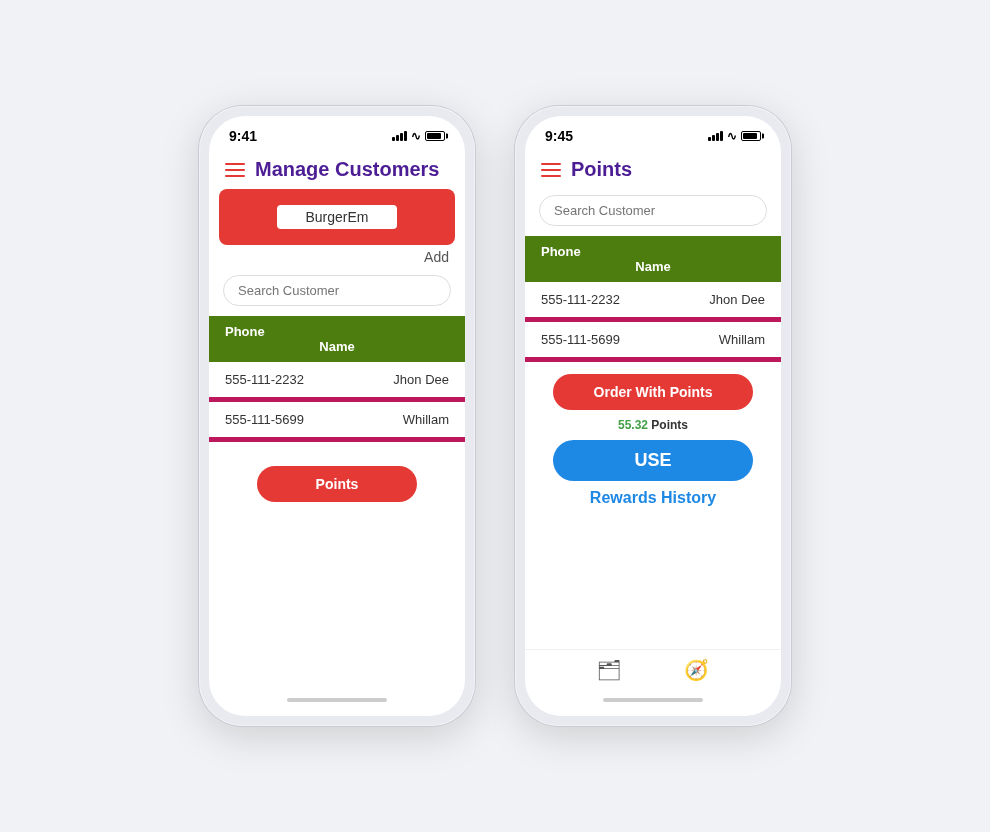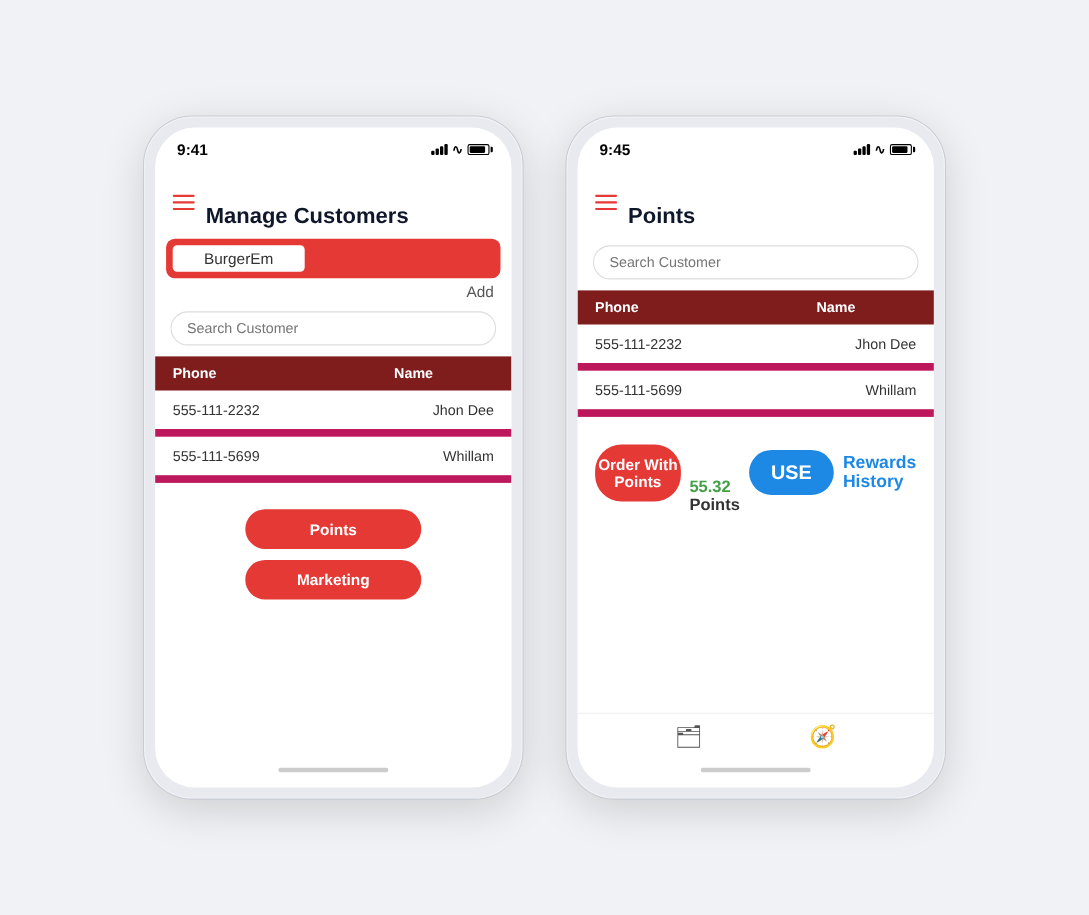--- a/index.html
+++ b/index.html
@@ -15,21 +15,21 @@
 
     .scene {
       display: flex;
       gap: 40px;
       align-items: center;
       justify-content: center;
     }
 
     
     .phone {
-      width: 344px;
+      width: 276px;
       height: 620px;
       background: #e8eaf0;
       border-radius: 44px;
       padding: 10px;
       box-shadow:
         0 0 0 1px #c8cad4,
         0 10px 40px rgba(0,0,0,0.15),
         inset 0 0 0 1px #f0f2f5;
       position: relative;
     }
@@ -131,32 +131,31 @@
     .menu-line {
       width: 20px;
       height: 2px;
       background: #e53935;
       border-radius: 2px;
     }
 
     .app-title {
       font-size: 20px;
       font-weight: 700;
-      color: #0f172a;
-      margin-top: 28px;
+      color: #4c1d95;
     }
 
     
     .brand-bar {
       background: #e53935;
       margin: 0 10px;
       border-radius: 8px;
-      padding: 6px;
-      display: flex;
-      justify-content: flex-start;
+      padding: 16px;
+      display: flex;
+      justify-content: center;
       align-items: center;
     }
 
     .brand-input {
       background: #fff;
       border-radius: 4px;
       padding: 4px 16px;
       font-size: 14px;
       font-weight: 500;
       color: #333;
@@ -180,45 +179,46 @@
       border: 1px solid #ddd;
       border-radius: 20px;
       padding: 7px 14px;
       font-size: 13px;
       color: #999;
       outline: none;
       background: #fff;
     }
 
     .table-header {
-      background: #7f1d1d;
+      background: #4d7c0f;
       display: flex;
       padding: 8px 16px;
       margin-top: 4px;
+      flex-direction: column;
     }
 
     .table-header-cell {
       font-size: 13px;
       font-weight: 600;
       color: #fff;
     }
 
     .table-header-cell.phone-col {
       flex: 1;
     }
 
     .table-header-cell.name-col {
       flex: 1;
       text-align: center;
     }
 
     .table-row {
       display: flex;
       padding: 10px 16px;
-      border-bottom: 7px solid #be185d;
+      border-bottom: 5px solid #be185d;
     }
 
     .table-cell {
       font-size: 13px;
       color: #333;
     }
 
     .table-cell.phone-col {
       flex: 1;
     }
@@ -261,41 +261,41 @@
     .bottom-home-indicator {
       padding: 8px 16px 14px;
       display: flex;
       justify-content: center;
     }
 
     
     .points-section {
       padding: 12px 16px 6px;
       display: flex;
+      flex-direction: column;
       align-items: center;
       gap: 8px;
     }
 
     .order-with-points-btn {
       background: #e53935;
       color: #fff;
       border: none;
       border-radius: 24px;
       padding: 10px 0;
       width: 200px;
       font-size: 14px;
       font-weight: 600;
       cursor: pointer;
       text-align: center;
     }
 
     .points-value {
-      font-size: 15px;
+      font-size: 12px;
       font-weight: 700;
-      margin-top: 43px;
     }
 
     .points-number {
       color: #43a047;
     }
 
     .points-label {
       color: #333;
     }
 
@@ -388,21 +388,20 @@
         <span class="table-cell phone-col">555-111-2232</span>
         <span class="table-cell name-col">Jhon Dee</span>
       </div>
       <div class="table-row">
         <span class="table-cell phone-col">555-111-5699</span>
         <span class="table-cell name-col">Whillam</span>
       </div>
 
       <div class="action-buttons">
         <button class="btn-red">Points</button>
-        <button class="btn-red">Marketing</button>
       </div>
 
       <div class="spacer"></div>
 
       <div class="bottom-home-indicator">
         <div class="bottom-indicator"></div>
       </div>
     </div>
   </div>
 

